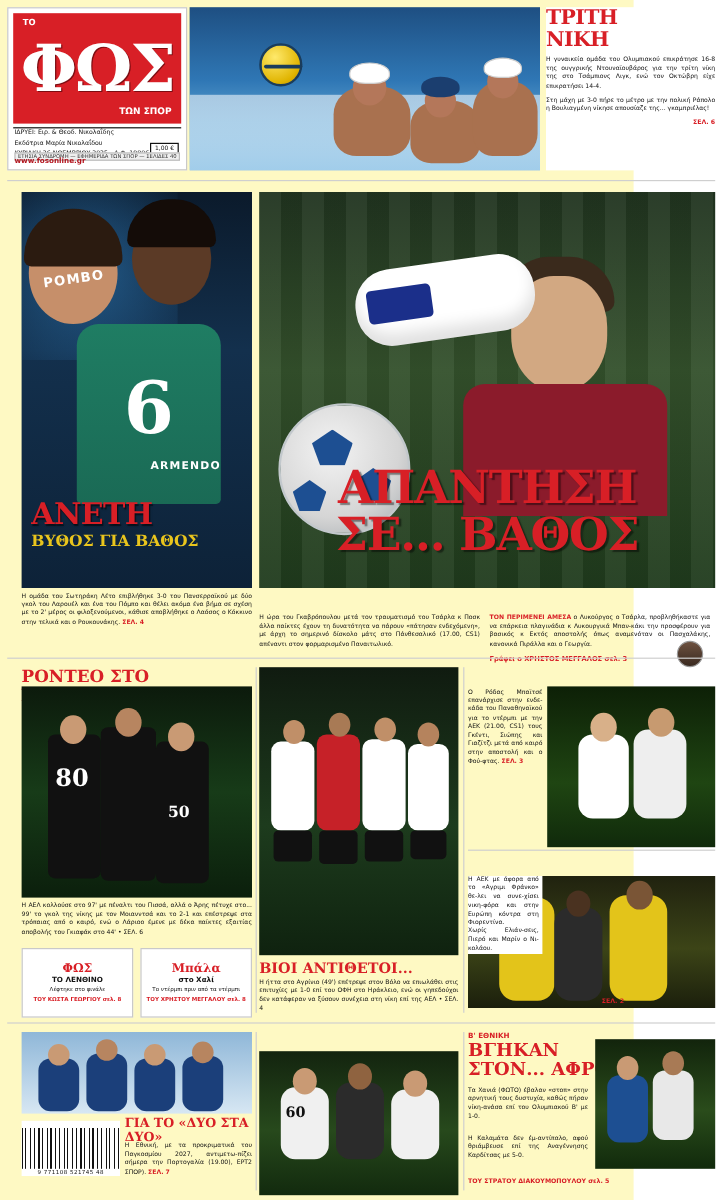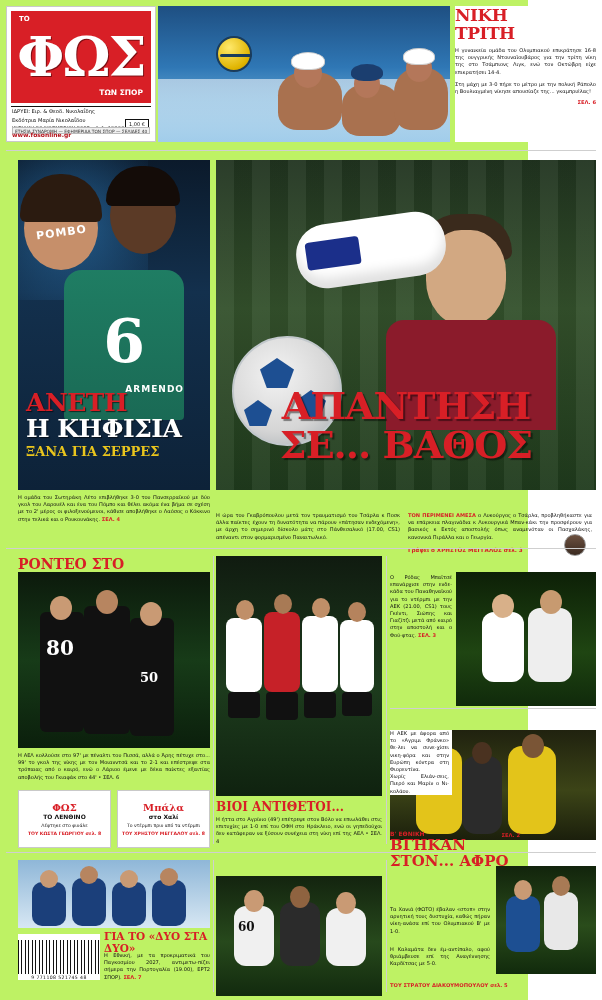--- a/index.html
+++ b/index.html
@@ -5,21 +5,21 @@
   * { box-sizing: border-box; }
   html, body { margin:0; padding:0; }
   body {
     width:602px; height:1000px;
     background:#ffffff;
     font-family:"DejaVu Sans", sans-serif;
     color:#111;
     overflow:hidden;
     position:relative;
   }
-  .page { position:relative; width:528px; height:1000px; background:#bef264; }
+  .page { position:relative; width:528px; height:1000px; background:#fef9c3; }
 
   
   .abs { position:absolute; }
   .photo { position:absolute; overflow:hidden; }
 
   
   .masthead {
     position:absolute; left:6px; top:6px; width:150px; height:136px;
     background:#fff; border:1px solid #c9c9c9;
   }
@@ -289,21 +289,21 @@
   .bars { height:34px; width:100%;
     background:repeating-linear-gradient(90deg,#111 0 1px,#fff 1px 3px,#111 3px 4px,#fff 4px 7px);
   }
   .bc-num { font-size:4.6px; letter-spacing:.4px; text-align:center; margin-top:1px; }
 
   .bm-photo {
     left:216px; top:876px; width:166px; height:120px;
     background:linear-gradient(#13240f,#27491c 55%,#122a0e);
   }
   .br-title {
-    position:absolute; left:390px; top:830px; width:206px;
+    position:absolute; left:390px; top:860px; width:206px;
   }
   .br-kicker { color:#d81f26; font-weight:bold; font-size:6px; }
   .br-head {
     color:#d81f26; font-weight:bold; font-size:15px; line-height:16px;
     font-family:"DejaVu Serif", serif;
   }
   .br-text {
     position:absolute; left:390px; top:906px; width:100px;
     font-size:5.1px; line-height:7.2px; text-align:justify;
   }
@@ -358,42 +358,41 @@
     <div class="cap-w" style="left:133px;top:46px;width:34px;height:18px;"></div>
     <div class="body-t" style="left:184px;top:78px;width:58px;height:52px;"></div>
     <div class="head" style="left:196px;top:64px;width:26px;height:28px;"></div>
     <div class="cap-b" style="left:193px;top:58px;width:32px;height:17px;"></div>
     <div class="body-t" style="left:236px;top:62px;width:54px;height:62px;"></div>
     <div class="head" style="left:248px;top:48px;width:26px;height:28px;"></div>
     <div class="cap-w" style="left:245px;top:42px;width:32px;height:17px;"></div>
   </div>
 
   <div class="abs tr-box">
+    <div class="tr-title">ΤΡΙΤΗ</div>
     <div class="tr-title">ΝΙΚΗ</div>
-    <div class="tr-title">ΤΡΙΤΗ</div>
     <div class="tr-body">Η γυναικεία ομάδα του Ολυμπιακού επικράτησε 16-8 της ουγγρικής Ντουναϊουβάρος για την τρίτη νίκη της στο Τσάμπιονς Λιγκ, ενώ τον Οκτώβρη είχε επικρατήσει 14-4.</div>
     <div class="tr-body2">Στη μάχη με 3-0 πήρε το μέτρο με την πολική Ράπολο η Βουλιαγμένη νίκησε απουσίαζε της... γκαμπριέλας!</div>
     <div class="ref">ΣΕΛ. 6</div>
   </div>
 
   <div class="photo leftphoto">
     <div class="lp-glow"></div>
     <div class="blob" style="left:6px;top:26px;width:74px;height:84px;background:#c68f6a;"></div>
     <div class="blob" style="left:2px;top:14px;width:82px;height:48px;background:#2b1b10;border-radius:40px 40px 6px 6px;"></div>
     <div class="blob" style="left:92px;top:18px;width:66px;height:76px;background:#5b3a26;"></div>
     <div class="blob" style="left:88px;top:6px;width:74px;height:40px;background:#140c08;border-radius:36px 36px 6px 6px;"></div>
     <div class="jersey">
       <div class="num">6</div>
       <div class="brand">ARMENDO</div>
     </div>
     <div class="pombo">POMBO</div>
     <div class="lp-head">
       <div class="l1">ΑΝΕΤΗ</div>
-      <div class="l2">Η ΚΗΦΙΣΙΑ</div>
-      <div class="l3">ΞΑΝΑ ΓΙΑ ΣΕΡΡΕΣ</div>
+      <div class="l3">ΒΥΘΟΣ ΓΙΑ ΒΑΘΟΣ</div>
     </div>
   </div>
   <div class="lp-text">
     <span>Η ομάδα του Σωτηράκη Λέτο επιβλήθηκε 3-0 του Πανσερραϊκού με δύο γκολ του Λαρουέλ και ένα του Πόμπο και θέλει ακόμα ένα βήμα σε σχέση με το 2' μέρος οι φιλοξενούμενοι, κάθισε αποβλήθηκε ο Λαόσος ο Κόκκινο στην τελικά και ο Ρουκουνάκης.</span>
     <span style="color:#d81f26;font-weight:bold;">ΣΕΛ. 4</span>
   </div>
 
   <div class="photo centerphoto">
     <div class="cp-grass"></div>
     <div class="cp-player">

